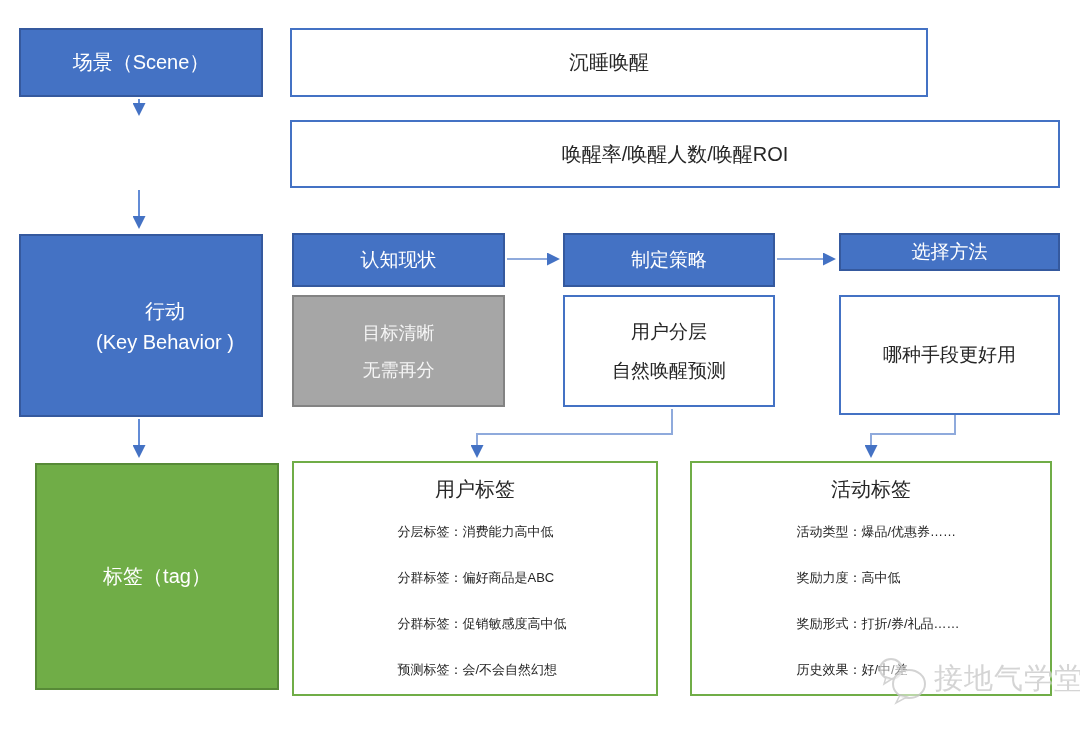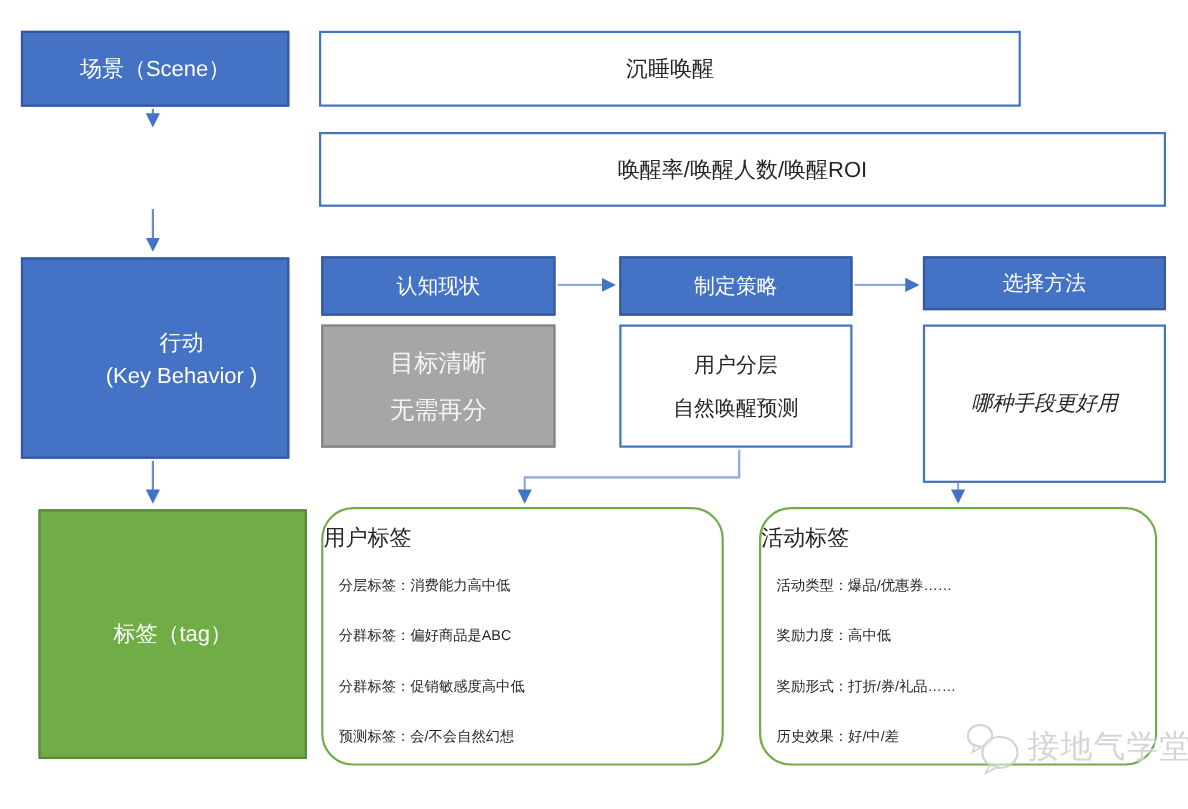--- a/index.html
+++ b/index.html
@@ -11,46 +11,46 @@
   html,body{margin:0;padding:0;background:#ffffff;}
   body{font-family:"Liberation Sans","DejaVu Sans",sans-serif;}
   .canvas{position:relative;width:1080px;height:735px;background:#ffffff;overflow:hidden;}
   .box{position:absolute;box-sizing:border-box;display:flex;flex-direction:column;
        justify-content:center;text-align:center;}
   .fill-blue{background:var(--blue);border:2px solid var(--blue-border);color:#ffffff;}
   .fill-gray{background:var(--gray);border:2px solid var(--gray-border);color:#f5f5f5;}
   .fill-green{background:var(--green);border:2px solid var(--green-border);color:#ffffff;margin-left:16px;}
   .outline-blue{background:#ffffff;border:2px solid var(--blue);color:var(--ink);}
   .outline-green{background:#ffffff;border:2px solid var(--green);color:var(--ink);}
-  .f20{font-size:20px;} .f19{font-size:19px;} .f18{font-size:22px;}
+  .f20{font-size:20px;} .f19{font-size:19px;} .f18{font-size:18px;}
   .two-line{row-gap:13px;}
   .overlay{position:absolute;left:0;top:0;width:1080px;height:735px;pointer-events:none;}
 
   
   .scene-label   {left:19px;  top:28px;  width:244px; height:69px;}
   .index-label   {left:19px;  top:120px; width:244px; height:68px;}
   .behavior-label{left:19px;  top:234px; width:244px; height:183px; row-gap:6px;padding-left:48px;}
   .tag-label     {left:19px;  top:463px; width:244px; height:227px;}
 
   
   .scene-value{left:290px; top:28px;  width:638px; height:69px;}
   .index-value{left:290px; top:120px; width:770px; height:68px;}
 
   
   .step1-title{left:292px; top:233px; width:213px; height:54px;}
   .step2-title{left:563px; top:233px; width:212px; height:54px;}
-  .step3-title{left:839px; top:233px; width:221px; height:49px;}
+  .step3-title{left:839px; top:233px; width:221px; height:38px;}
   .step1-sub  {left:292px; top:295px; width:213px; height:112px;}
   .step2-sub  {left:563px; top:295px; width:212px; height:112px;}
-  .step3-sub  {left:839px; top:295px; width:221px; height:144px;font-style:italic;}
+  .step3-sub  {left:839px; top:295px; width:221px; height:120px;}
 
   
   .user-tags    {left:292px; top:461px; width:366px; height:235px;}
   .activity-tags{left:690px; top:461px; width:362px; height:235px;}
-  .tagbox{justify-content:flex-start;align-items:flex-start;text-align:left;border-radius:29px;}
+  .tagbox{justify-content:flex-start;align-items:center;text-align:left;}
   .tag-title{margin-top:13px;text-align:center;font-size:20px;line-height:26px;}
   .tag-lines{margin-top:7px;padding-left:14px;}
   .tag-line{height:46px;line-height:46px;font-size:13px;white-space:nowrap;}
 
   
   .watermark{position:absolute;left:876px;top:652px;display:flex;align-items:center;
              z-index:5;pointer-events:none;opacity:.85;}
   .watermark-text{font-size:29px;letter-spacing:1px;color:rgba(200,200,200,.9);
                   text-shadow:-1px -1px 0 rgba(255,255,255,.95),1px 1px 2px rgba(255,255,255,.95);
                   white-space:nowrap;}

